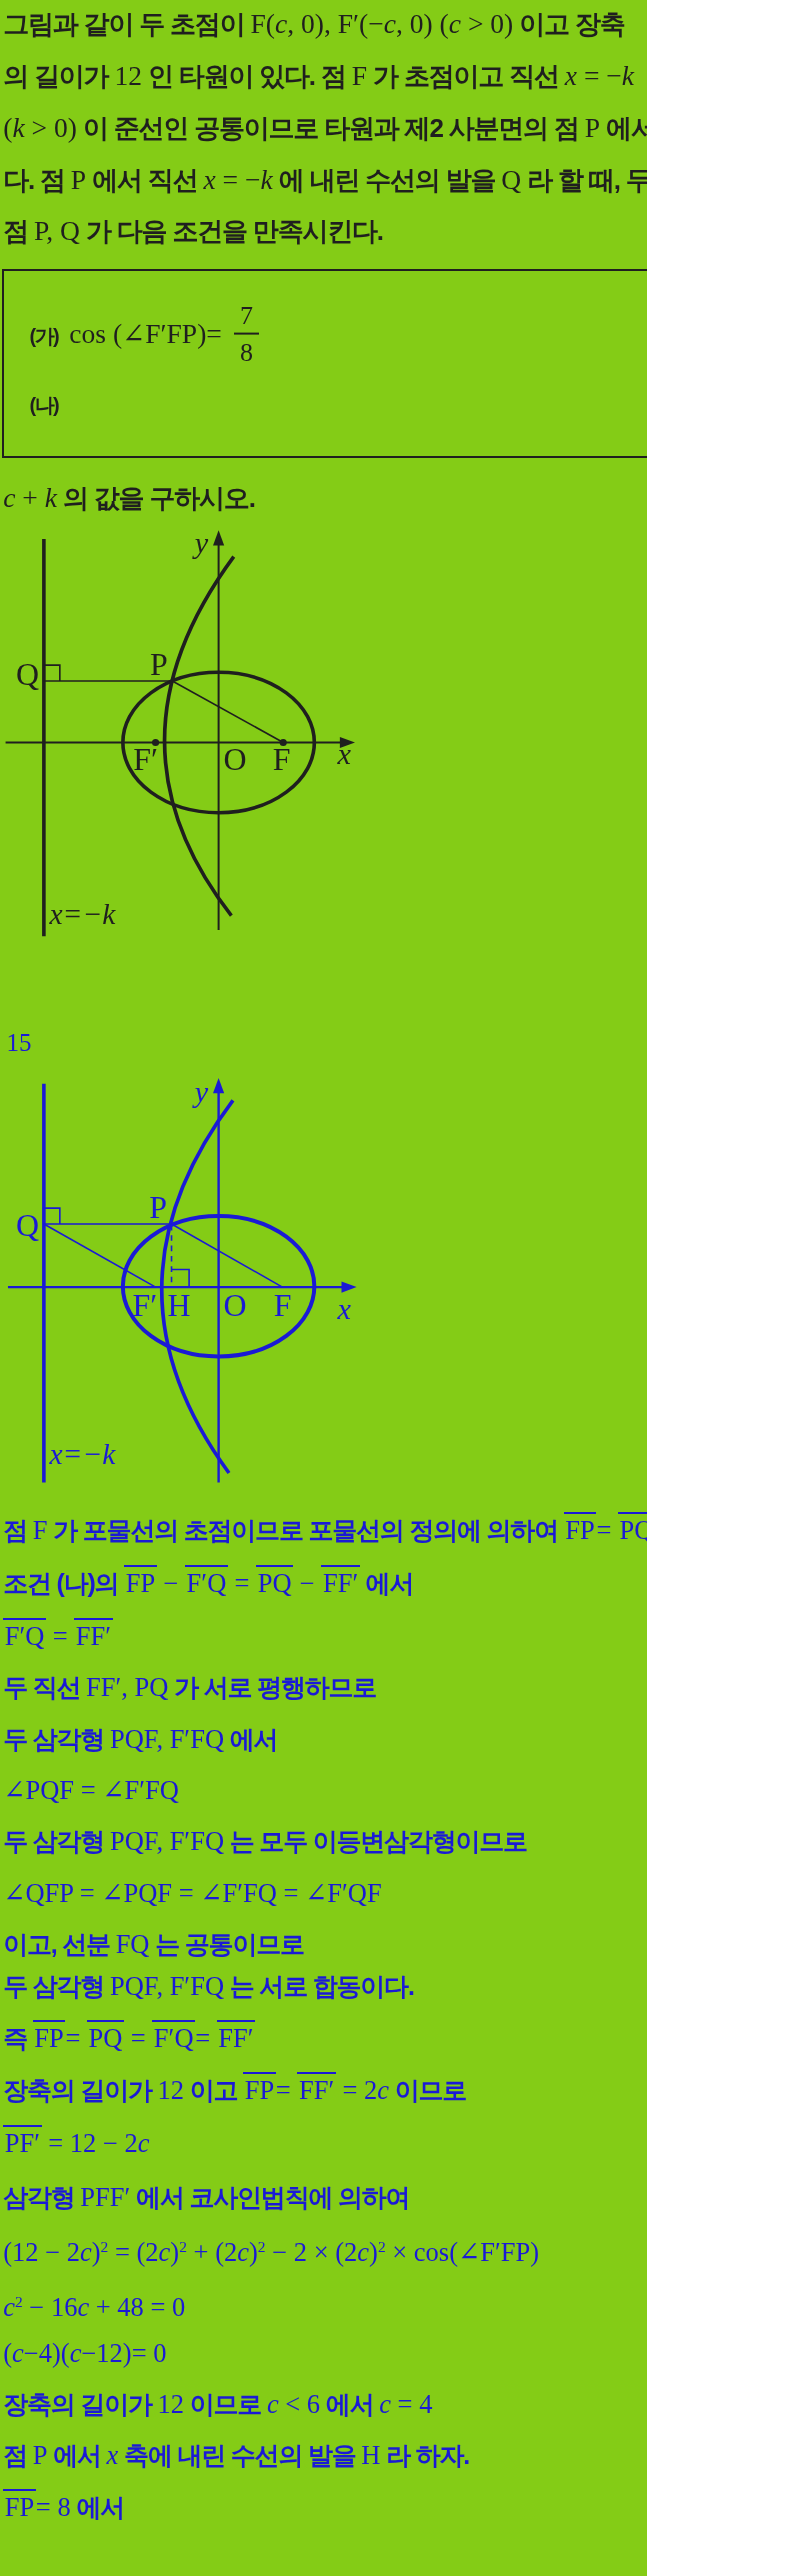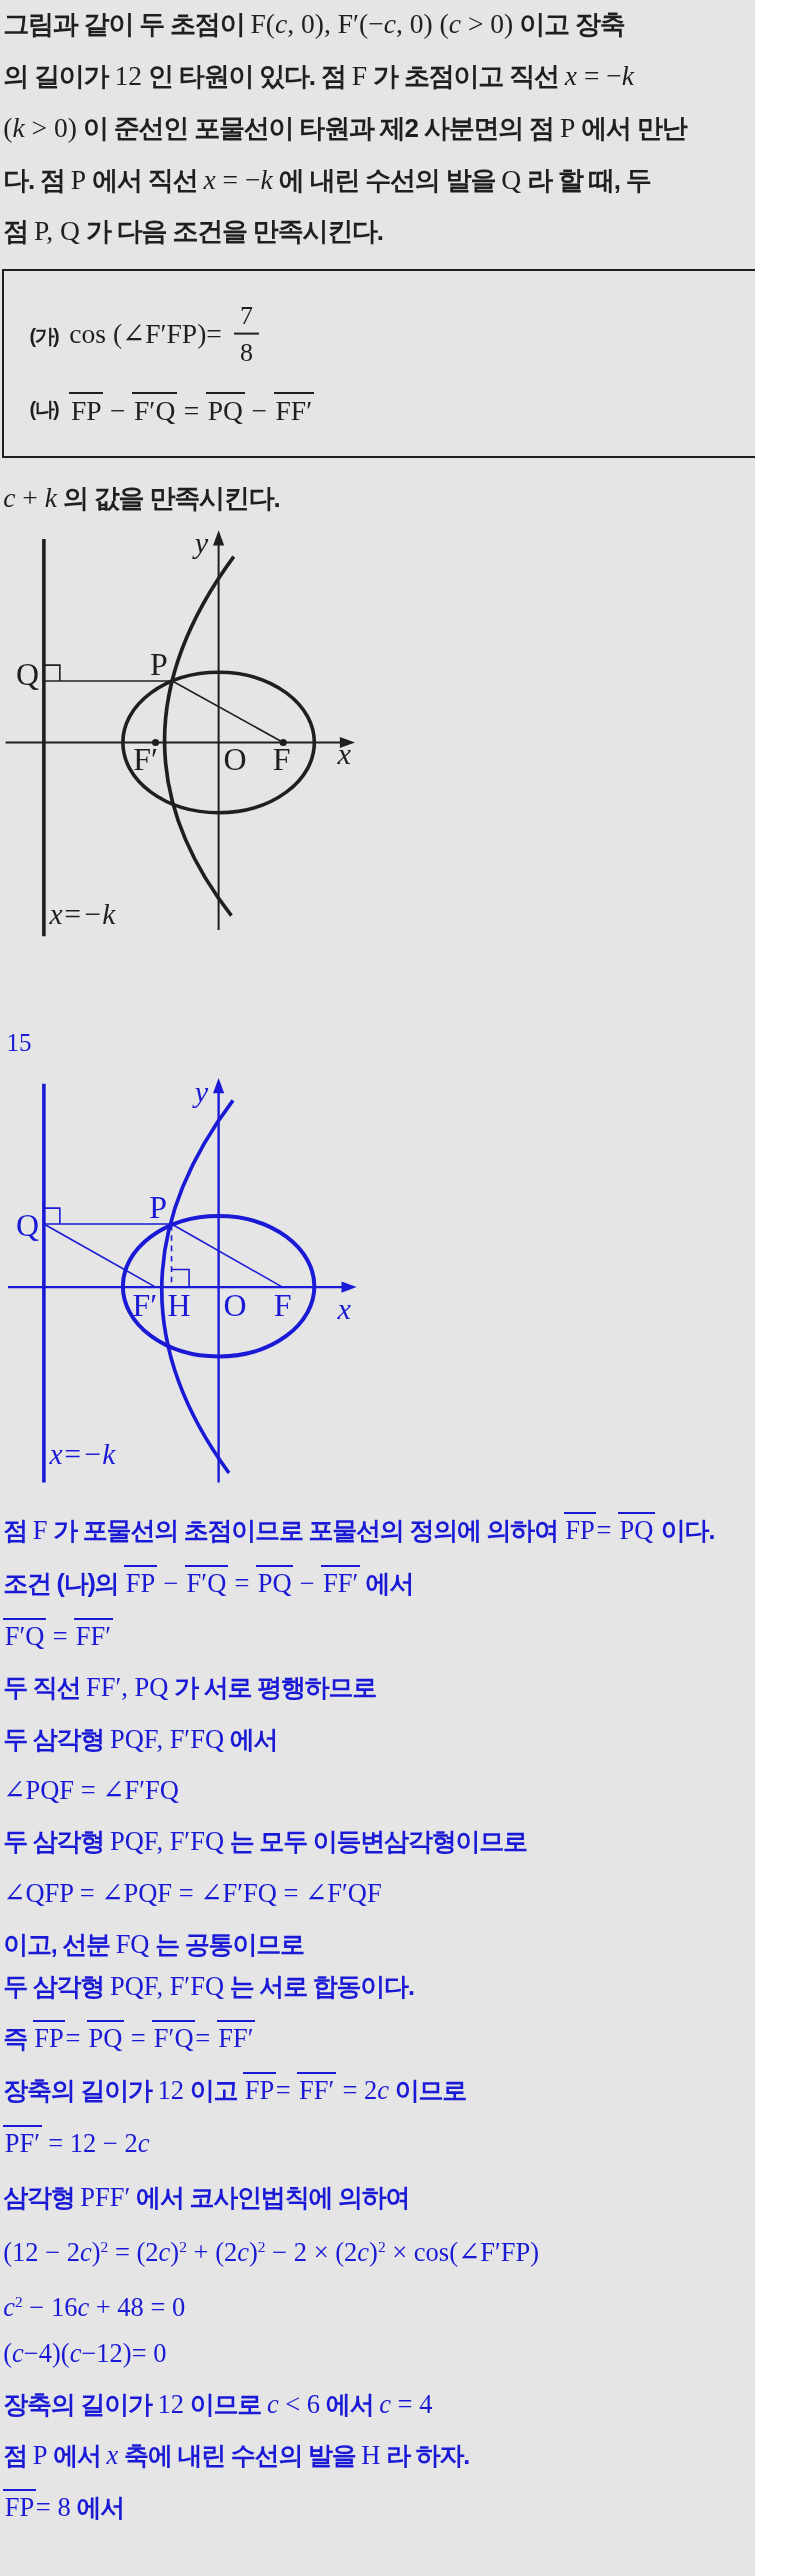--- a/index.html
+++ b/index.html
@@ -1,16 +1,16 @@
 <!DOCTYPE html>
 <html style="font-size:12.8px"><head>
 <meta charset="utf-8">
 <style>
   html,body{margin:0;padding:0;background:#ffffff;}
-  #page{position:relative;width:755px;height:2576px;background:#e5e5e5;overflow:hidden;
+  #page{position:relative;width:647px;height:2576px;background:#84cc16;overflow:hidden;
         font-family:"Liberation Sans","DejaVu Sans",sans-serif;}
   
   .tline{position:absolute;left:3.2px;white-space:nowrap;line-height:37px;height:37px;}
   .prob{color:#1f1f1f;font-size:26px;}
   .sol{color:#1a1ad6;font-size:25px;line-height:35px;height:35px;}
   
   .kr{font-weight:700;letter-spacing:-1.2px;}
   .mm{font-family:"Liberation Serif","DejaVu Serif","DejaVu Sans",serif;font-weight:400;font-size:1.06em;letter-spacing:0;}
   .mi{font-family:"Liberation Serif","DejaVu Serif","DejaVu Sans",serif;font-style:italic;font-weight:400;font-size:1.06em;letter-spacing:0;}
   .ov{font-family:"Liberation Serif","DejaVu Serif","DejaVu Sans",serif;font-weight:400;font-size:1.06em;
@@ -31,36 +31,35 @@
   svg text{font-family:"Liberation Serif","DejaVu Serif","DejaVu Sans",serif;}
   .it{font-style:italic;}
 </style>
 </head>
 <body>
 
 <div id="page">
 
   <div class="tline prob" style="top:4.8px"><span class="kr">그림과 같이 두 초점이 </span><span class="mm">F(</span><span class="mi">c</span><span class="mm">, 0), F′(−</span><span class="mi">c</span><span class="mm">, 0) (</span><span class="mi">c</span><span class="mm"> &gt; 0)</span><span class="kr"> 이고 장축</span></div>
   <div class="tline prob" style="top:57px"><span class="kr">의 길이가 </span><span class="mm">12</span><span class="kr"> 인 타원이 있다. 점 </span><span class="mm">F</span><span class="kr"> 가 초점이고 직선 </span><span class="mi">x</span><span class="mm"> = −</span><span class="mi">k</span></div>
-  <div class="tline prob" style="top:109px"><span class="mm">(</span><span class="mi">k</span><span class="mm"> &gt; 0)</span><span class="kr"> 이 준선인 포물선이 타원과 제2 사분면의 점 </span><span class="mm">P</span><span class="kr"> 에서 만난</span></div>
+  <div class="tline prob" style="top:109px"><span class="mm">(</span><span class="mi">k</span><span class="mm"> &gt; 0)</span><span class="kr"> 이 준선인 공통이므로 타원과 제2 사분면의 점 </span><span class="mm">P</span><span class="kr"> 에서 만난</span></div>
   <div class="tline prob" style="top:212px"><span class="kr">점 </span><span class="mm">P</span><span class="mm">, </span><span class="mm">Q</span><span class="kr"> 가 다음 조건을 만족시킨다.</span></div>
   <div class="tline prob" style="top:161px"><span class="kr">다. 점 </span><span class="mm">P</span><span class="kr"> 에서 직선 </span><span class="mi">x</span><span class="mm"> = −</span><span class="mi">k</span><span class="kr"> 에 내린 수선의 발을 </span><span class="mm">Q</span><span class="kr"> 라 할 때, 두</span></div>
 
   <div id="cond-box">
     <div class="cond-row" style="left:26px;top:32px;">
       <span class="cond-label">(가)</span>
       <span><span class="mm">cos (∠F′FP)= </span><span class="fr"><span class="fn">7</span><span class="fd">8</span></span></span>
     </div>
     <div class="cond-row" style="left:26px;top:121px;">
       <span class="cond-label">(나)</span>
-      <span><span class="ov">FP</span><span class="mm"> − </span><span class="ov">F′Q</span><span class="mm"> = </span><span class="ov">PQ</span><span class="mm"> − </span><span class="ov">FF′</span></span>
     </div>
   </div>
 
-  <div class="tline prob" style="top:479px"><span class="mi">c</span><span class="mm"> + </span><span class="mi">k</span><span class="kr"> 의 값을 만족시킨다.</span></div>
+  <div class="tline prob" style="top:479px"><span class="mi">c</span><span class="mm"> + </span><span class="mi">k</span><span class="kr"> 의 값을 구하시오.</span></div>
 
   <svg id="fig1" style="left:0;top:527px" width="367" height="415" viewBox="0 0 460 520" fill="none">
     <line x1="55" y1="15" x2="55" y2="513" stroke="#1f1f1f" stroke-width="4.5"></line>
     <line x1="274" y1="16" x2="274" y2="505" stroke="#1f1f1f" stroke-width="2.5"></line>
     <polygon points="274,4 267,23 281,23" fill="#1f1f1f"></polygon>
     <line x1="7" y1="270" x2="436" y2="270" stroke="#1f1f1f" stroke-width="2.5"></line>
     <polygon points="445,270 426,263 426,277" fill="#1f1f1f"></polygon>
     <ellipse cx="274" cy="270" rx="120" ry="88" stroke="#1f1f1f" stroke-width="4.5"></ellipse>
     <path d="M293,37 Q121,270 290,487" stroke="#1f1f1f" stroke-width="4.5"></path>
     <line x1="55" y1="193" x2="216" y2="193" stroke="#1f1f1f" stroke-width="2"></line>

